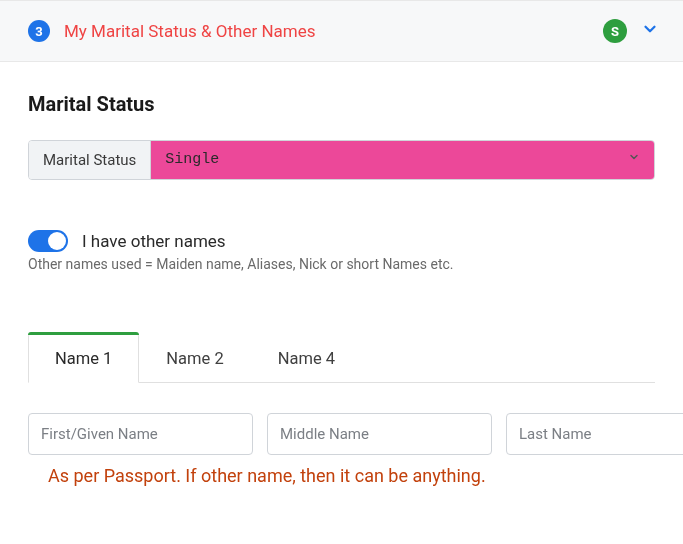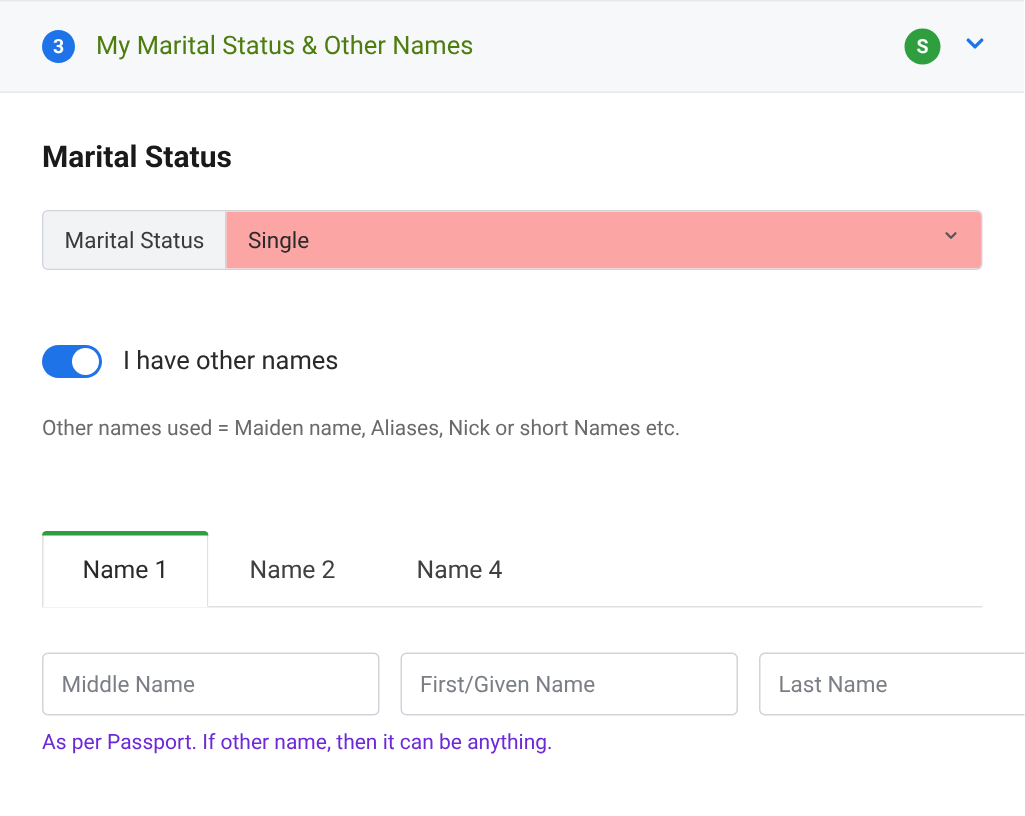--- a/index.html
+++ b/index.html
@@ -30,21 +30,21 @@
       color: #fff;
       font-size: 13px;
       font-weight: 700;
       display: inline-flex;
       align-items: center;
       justify-content: center;
       flex-shrink: 0;
     }
     .header-title {
       font-size: 17px;
-      color: #4d7c0f;
+      color: #ef4444;
       flex: 1;
     }
     .status-badge {
       width: 24px;
       height: 24px;
       border-radius: 50%;
       background: #2e9e3f;
       color: #fff;
       font-size: 13px;
       font-weight: 700;
@@ -80,34 +80,35 @@
       font-size: 15px;
       color: #3a3a3a;
       white-space: nowrap;
     }
     .field-select {
       flex: 1;
       border: none;
       padding: 10px 14px;
       font-size: 15px;
       color: #2a2a2a;
-      background: #fca5a5;
+      background: #ec4899;
       display: flex;
       align-items: flex-start;
       justify-content: space-between;
       cursor: pointer;
+      font-family: Liberation Mono, monospace;
     }
     .field-select svg {
       color: #555;
     }
     .toggle-row {
       display: flex;
       align-items: center;
       gap: 14px;
-      margin-bottom: 26px;
+      margin-bottom: 4px;
     }
     .toggle {
       width: 40px;
       height: 22px;
       border-radius: 11px;
       background: #1e73e8;
       position: relative;
       cursor: pointer;
       flex-shrink: 0;
     }
@@ -176,22 +177,23 @@
       border-radius: 4px;
       padding: 11px 12px;
       font-size: 15px;
       color: #2a2a2a;
       font-family: inherit;
     }
     .text-input::placeholder {
       color: #7b7f85;
     }
     .hint-text {
-      font-size: 14px;
-      color: #6d28d9;
+      font-size: 18px;
+      color: #c2410c;
+      margin-left: 20px;
     }
   </style>
 </head>
 <body>
 
 <div class="accordion-header">
   <span class="step-number">3</span>
   <span class="header-title">My Marital Status &amp; Other Names</span>
   <span class="status-badge">S</span>
   <span class="chevron-down">
@@ -223,19 +225,19 @@
 
   <div class="helper-text">Other names used = Maiden name, Aliases, Nick or short Names etc.</div>
 
   <div class="tabs">
     <div class="tab active">Name 1</div>
     <div class="tab inactive">Name 2</div>
     <div class="tab inactive">Name 4</div>
   </div>
 
   <div class="name-inputs">
+    <input type="text" class="text-input" placeholder="First/Given Name" style="">
     <input type="text" class="text-input" placeholder="Middle Name" style="">
-    <input type="text" class="text-input" placeholder="First/Given Name" style="">
     <input type="text" class="text-input" placeholder="Last Name" style="">
   </div>
 
   <div class="hint-text">As per Passport. If other name, then it can be anything.</div>
 </div>
 
 </body></html>

